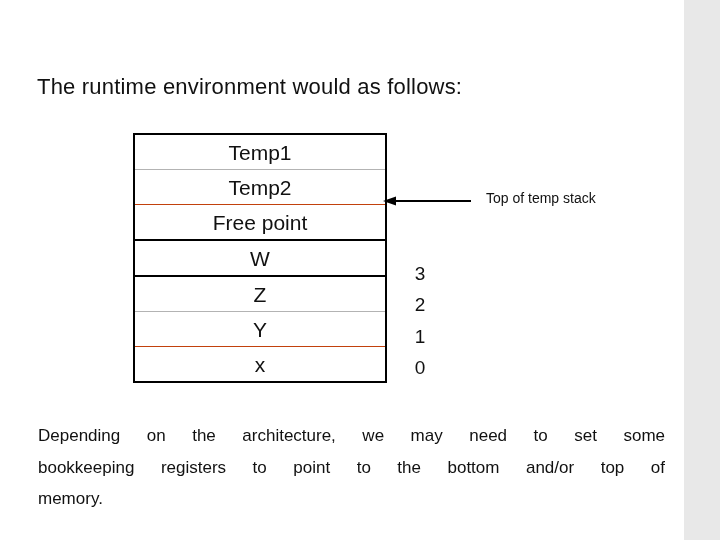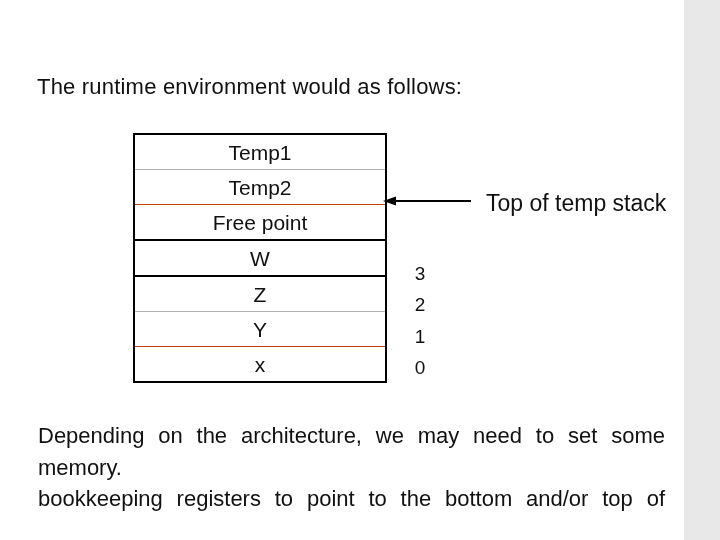--- a/index.html
+++ b/index.html
@@ -68,30 +68,30 @@
   .pointer-arrow-svg {
     position: absolute;
     left: 383px;
     top: 194px;
   }
 
   .pointer-label {
     position: absolute;
     left: 486px;
     top: 190px;
-    font-size: 23px;
+    font-size: 14px;
     white-space: nowrap;
   }
 
   .body-paragraph {
     position: absolute;
     left: 38px;
     top: 420px;
     width: 627px;
-    font-size: 22px;
+    font-size: 17px;
     line-height: 31.5px;
   }
   .para-line {
     text-align: justify;
     text-align-last: justify;
     white-space: nowrap;
   }
   .para-line.last-line {
     text-align: left;
     text-align-last: left;
@@ -123,17 +123,17 @@
 
   <svg class="pointer-arrow-svg" width="92" height="14" viewBox="0 0 92 14">
     <line x1="10" y1="7" x2="88" y2="7" stroke="#000000" stroke-width="2"></line>
     <polygon points="0,7 13,2.5 13,11.5" fill="#000000"></polygon>
   </svg>
 
   <div class="pointer-label">Top of temp stack</div>
 
   <div class="body-paragraph">
     <div class="para-line">Depending on the architecture, we may need to set some</div>
+    <div class="para-line">bookkeeping registers to point to the bottom and/or top of</div>
     <div class="para-line last-line">memory.</div>
-    <div class="para-line">bookkeeping registers to point to the bottom and/or top of</div>
   </div>
 
 </div>
 
 </body></html>

